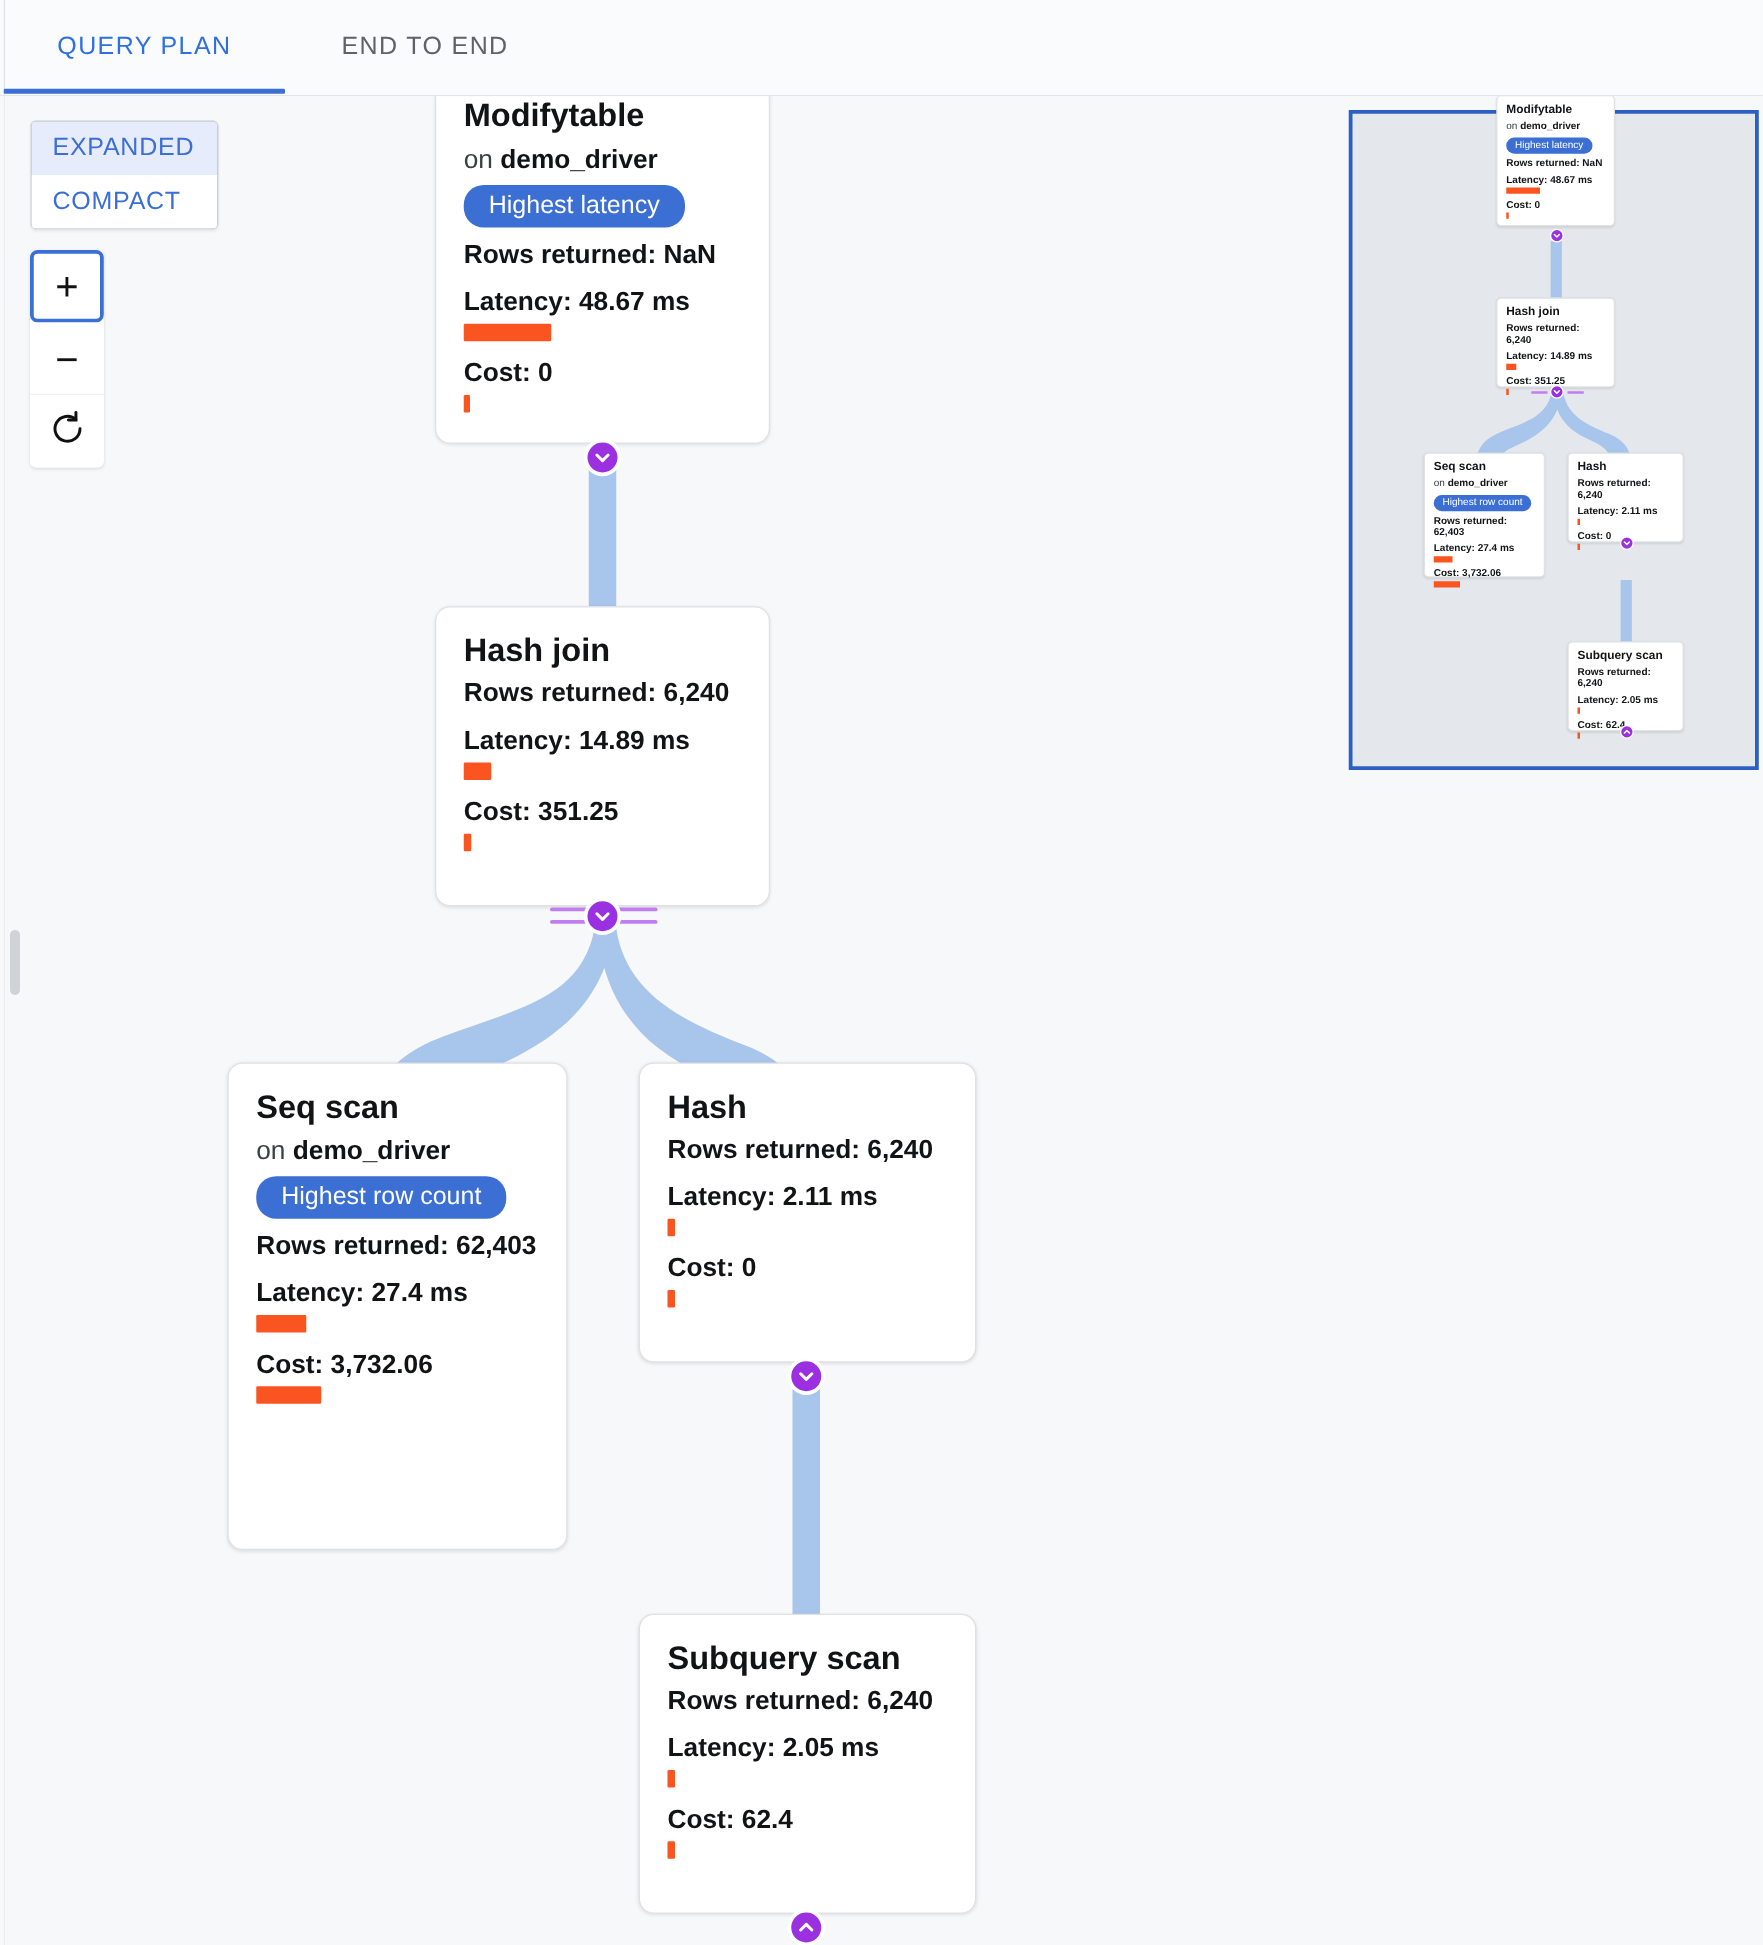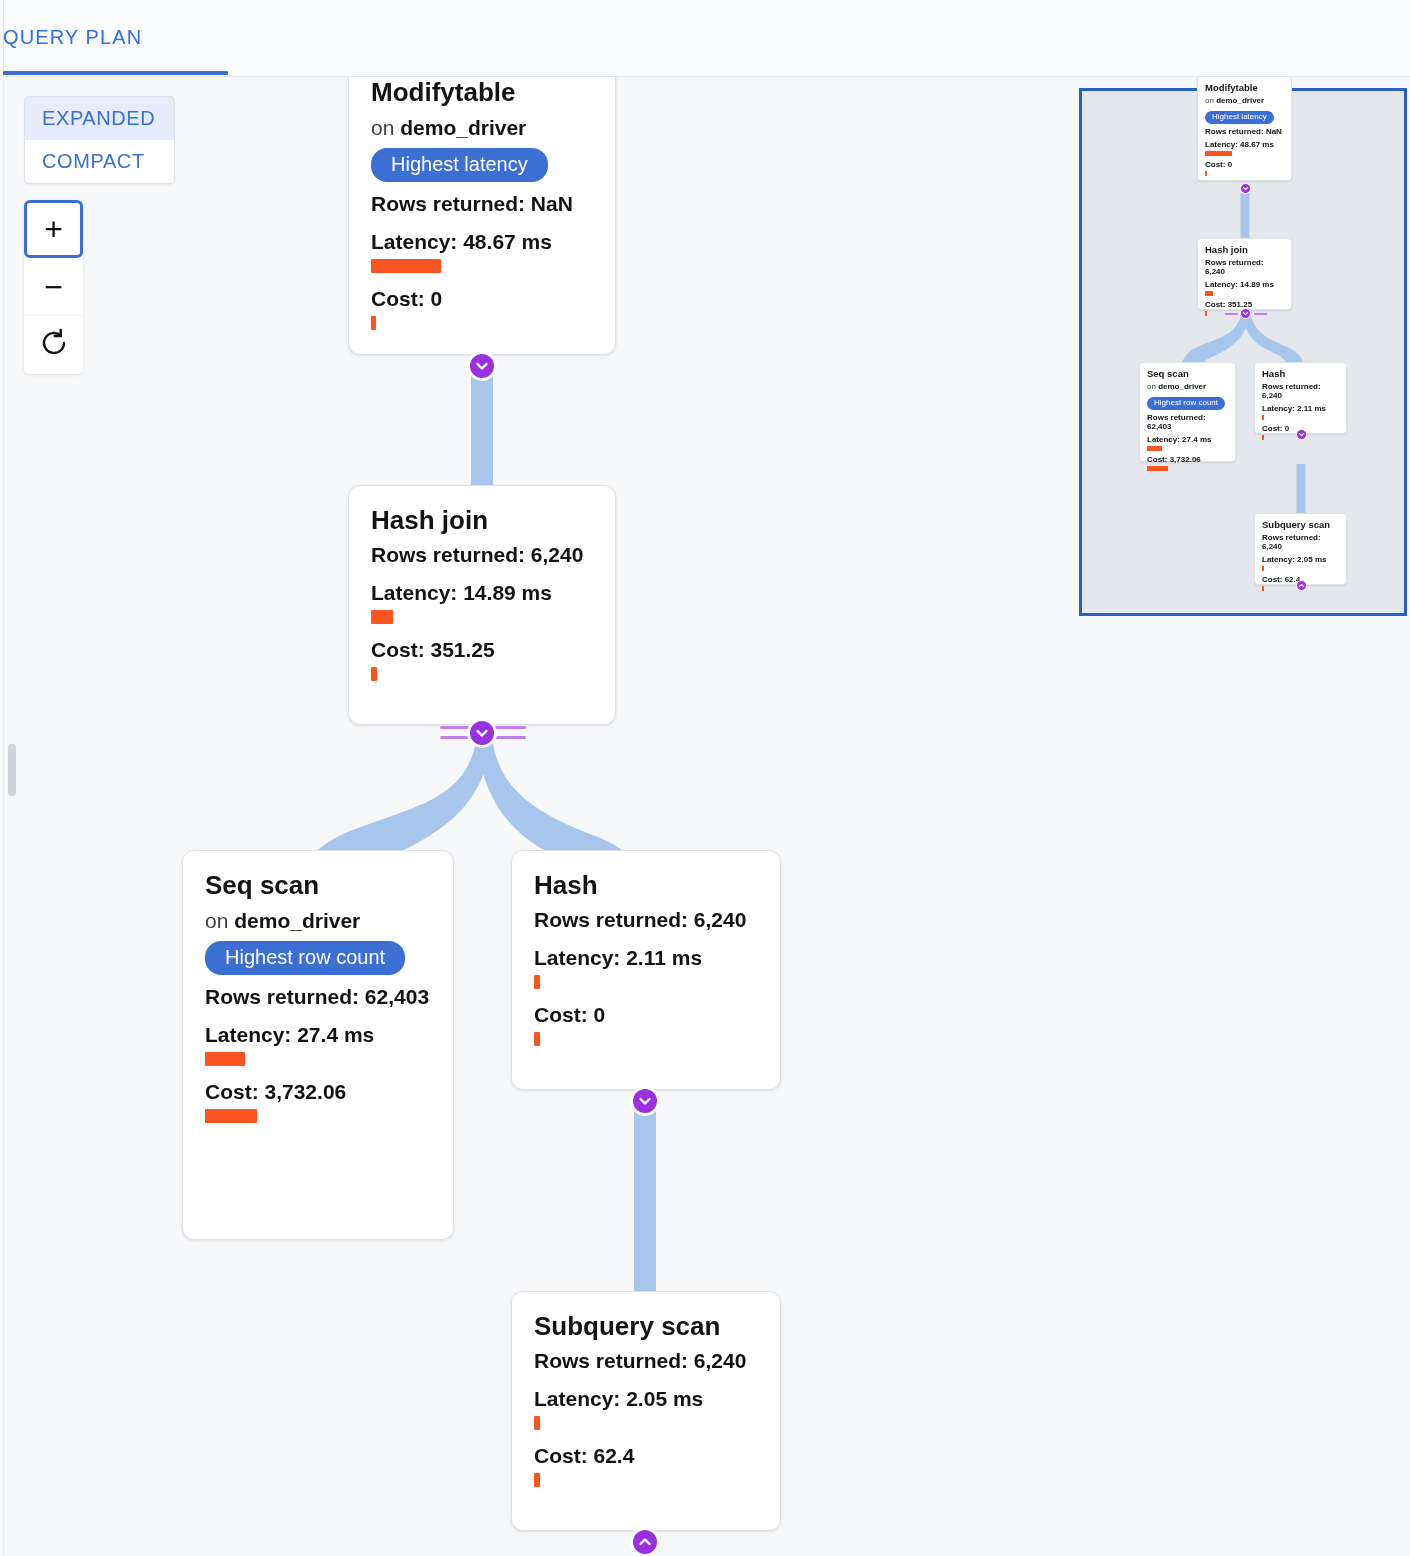--- a/index.html
+++ b/index.html
@@ -13,21 +13,21 @@
   #app { position: relative; width: 1410px; height: 1556px; background: #f7f8fa; }
 
   
   .tabbar {
     position: absolute; left: 0; top: 0; width: 1410px; height: 77px;
     background: #fafbfc; border-bottom: 1px solid #e3e5e8;
   }
   .tabbar .leftrule { position:absolute; left:3px; top:0; width:1px; height:77px; background:#e0e2e5; }
   .tab {
     position: absolute; top: 0; height: 74px;
-    display: flex; align-items: center; justify-content: flex-start;
+    display: flex; align-items: center; justify-content: center;
     font-size: 20px; letter-spacing: 1.1px; font-weight: 500;
     color: #5f6368; cursor: pointer; user-select: none;
   }
   .tab.active { color: #2f6fe0; }
   #tab-query-plan { left: 3px; width: 225px; }
   #tab-end-to-end { left: 240px; width: 200px; }
   .tab-underline {
     position: absolute; left: 3px; top: 71px; width: 225px; height: 4px;
     background: #3b6fd4; border-radius: 1px;
   }
@@ -138,20 +138,23 @@
 </style>
 </head>
 <body>
 
 <div id="app">
 
   <div class="tabbar">
     <div class="leftrule"></div>
     <div class="tab active" id="tab-query-plan">
       <span>QUERY PLAN</span>
+    </div>
+    <div class="tab" id="tab-end-to-end">
+      <span>END TO END</span>
     </div>
     <div class="tab-underline"></div>
   </div>
 
   <div class="canvas">
     <div class="canvas-left-rule"></div>
     <div class="scroll-handle"></div>
 
     <svg class="edges">
 

